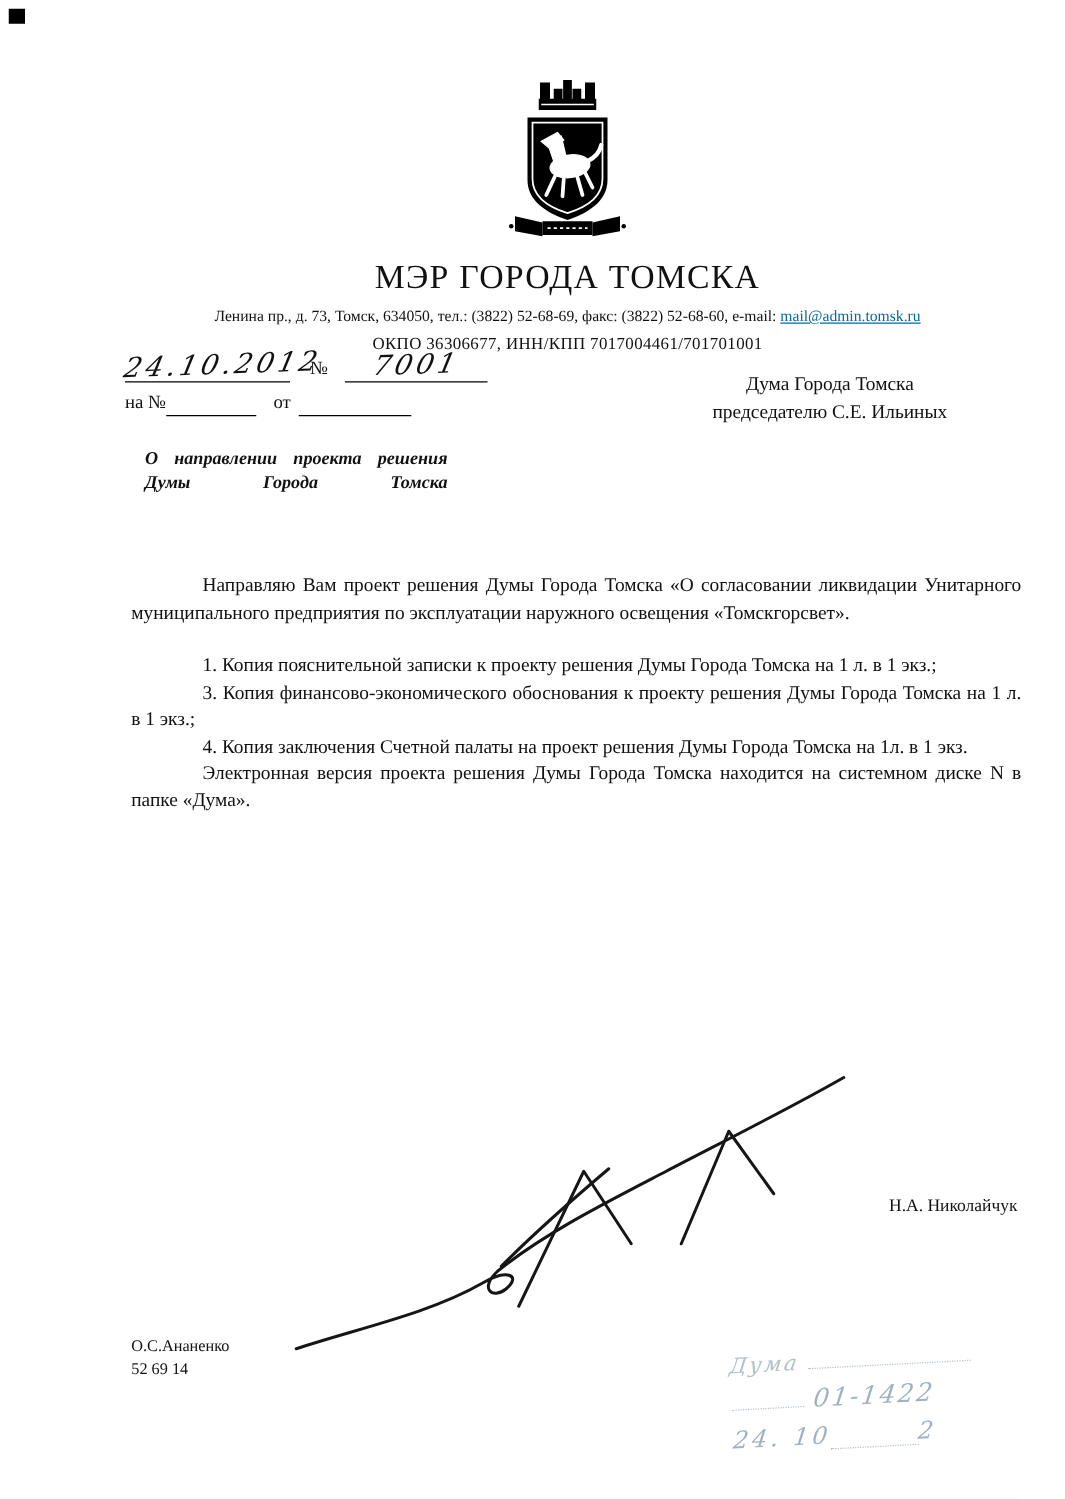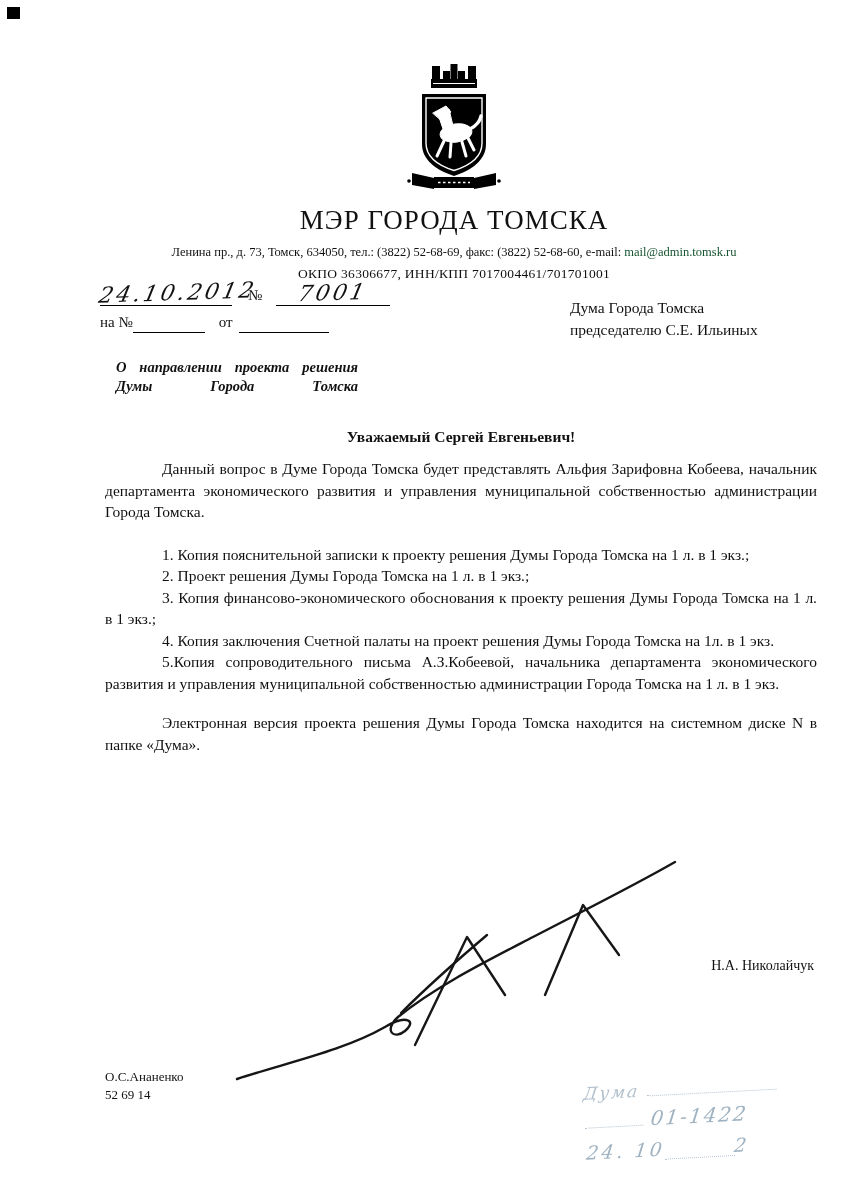--- a/index.html
+++ b/index.html
@@ -9,39 +9,39 @@
     position:relative; width:852px; height:1199px; margin:0 auto;
     background:#ffffff; color:#111; overflow:hidden;
   }
   .artifact { position:absolute; left:7px; top:7px; width:13px; height:12px; background:#000; }
 
   
   .letterhead { position:absolute; top:62px; left:0; width:852px; text-align:center; transform:translateX(28px); }
   .crest { display:inline-block; }
   .org-title { margin-top:4px; font-size:27px; letter-spacing:1px; font-weight:400; }
   .contact-line { margin-top:9px; font-size:12.5px; }
-  .email-link { color:#14532d; }
+  .email-link { text-decoration:underline; color:#0369a1; }
   .codes-line { margin-top:6px; font-size:13.5px; letter-spacing:.3px; }
 
   
   .ref-block { position:absolute; left:100px; top:280px; width:440px; font-size:15px; }
   .row1 { position:relative; height:32px; }
   .uline { display:inline-block; border-bottom:1.4px solid #000; vertical-align:bottom; text-align:center; }
   .hw { font-style:italic; display:inline-block; transform:skewX(-14deg) rotate(-2deg); font-size:22px; letter-spacing:3px; font-family:"DejaVu Serif",serif; }
   .u-date { width:132px; }
   .no-sign { display:inline-block; margin:0 14px 0 16px; vertical-align:bottom; padding-bottom:2px; }
   .u-num { width:114px; }
   .row2 { margin-top:2px; height:22px; }
   .u-na { width:72px; }
   .ot-label { display:inline-block; margin:0 6px 0 14px; vertical-align:bottom; padding-bottom:2px; }
   .u-ot { width:90px; }
   .row2 .lbl { display:inline-block; vertical-align:bottom; padding-bottom:2px; }
 
   
-  .recipient { position:absolute; left:570px; top:297px; font-size:15.5px; line-height:22px; }
+  .recipient { position:absolute; left:570px; top:297px; font-size:15.5px; line-height:22px;text-align:center; }
 
   
   .subject { position:absolute; left:104px; top:358px; width:242px; font-size:14.5px; font-weight:bold; font-style:italic; line-height:19px;margin-left:12px; }
   .subject div { text-align:justify; text-align-last:justify; }
 
   
   .salutation { position:absolute; left:105px; top:428px; width:712px; text-align:center; font-weight:bold; font-size:15.5px; }
   .body-text { position:absolute; left:105px; top:458px; width:712px; font-size:15.5px; line-height:21.5px; }
   .body-text p { text-align:justify; text-indent:57px; }
   .sp-after { margin-bottom:21px; }
@@ -118,29 +118,26 @@
   <div class="recipient">
     <div>Дума Города Томска</div>
     <div>председателю С.Е. Ильиных</div>
   </div>
 
   <div class="subject">
     <div>О направлении проекта решения</div>
     <div>Думы Города Томска</div>
   </div>
 
-  <div class="salutation">Уважаемый Сергей Евгеньевич!</div>
 
   <div class="body-text">
-    <p class="sp-after">Данный вопрос в Думе Города Томска будет представлять Альфия Зарифовна Кобеева, начальник департамента экономического развития и управления муниципальной собственностью администрации Города Томска.</p>
+    <p class="sp-after">Направляю Вам проект решения Думы Города Томска «О согласовании ликвидации Унитарного муниципального предприятия по эксплуатации наружного освещения «Томскгорсвет».</p>
     <p>1. Копия пояснительной записки к проекту решения Думы Города Томска на 1 л. в 1 экз.;</p>
-    <p>2. Проект решения Думы Города Томска на 1 л. в 1 экз.;</p>
     <p>3. Копия финансово-экономического обоснования к проекту решения Думы Города Томска на 1 л. в 1 экз.;</p>
     <p>4. Копия заключения Счетной палаты на проект решения Думы Города Томска на 1л. в 1 экз.</p>
-    <p class="sp-after-sm">5.Копия сопроводительного письма А.З.Кобеевой, начальника департамента экономического развития и управления муниципальной собственностью администрации Города Томска на 1 л. в 1 экз.</p>
     <p>Электронная версия проекта решения Думы Города Томска находится на системном диске N в папке «Дума».</p>
   </div>
 
   <div class="signer-name">Н.А. Николайчук</div>
 
   <svg class="sig-svg" width="480" height="245" viewBox="0 0 480 245">
     <g fill="none" stroke="#161616" stroke-width="2.4" stroke-linecap="round" stroke-linejoin="round">
       <path d="M 22,234 C 70,218 128,206 170,182 C 192,169 202,176 190,186 C 179,195 168,186 183,172 C 220,142 268,118 318,92 C 368,66 420,40 460,17"></path>
       <path d="M 200,200 L 252,92 L 290,150"></path>
       <path d="M 330,150 L 368,60 L 404,110"></path>

